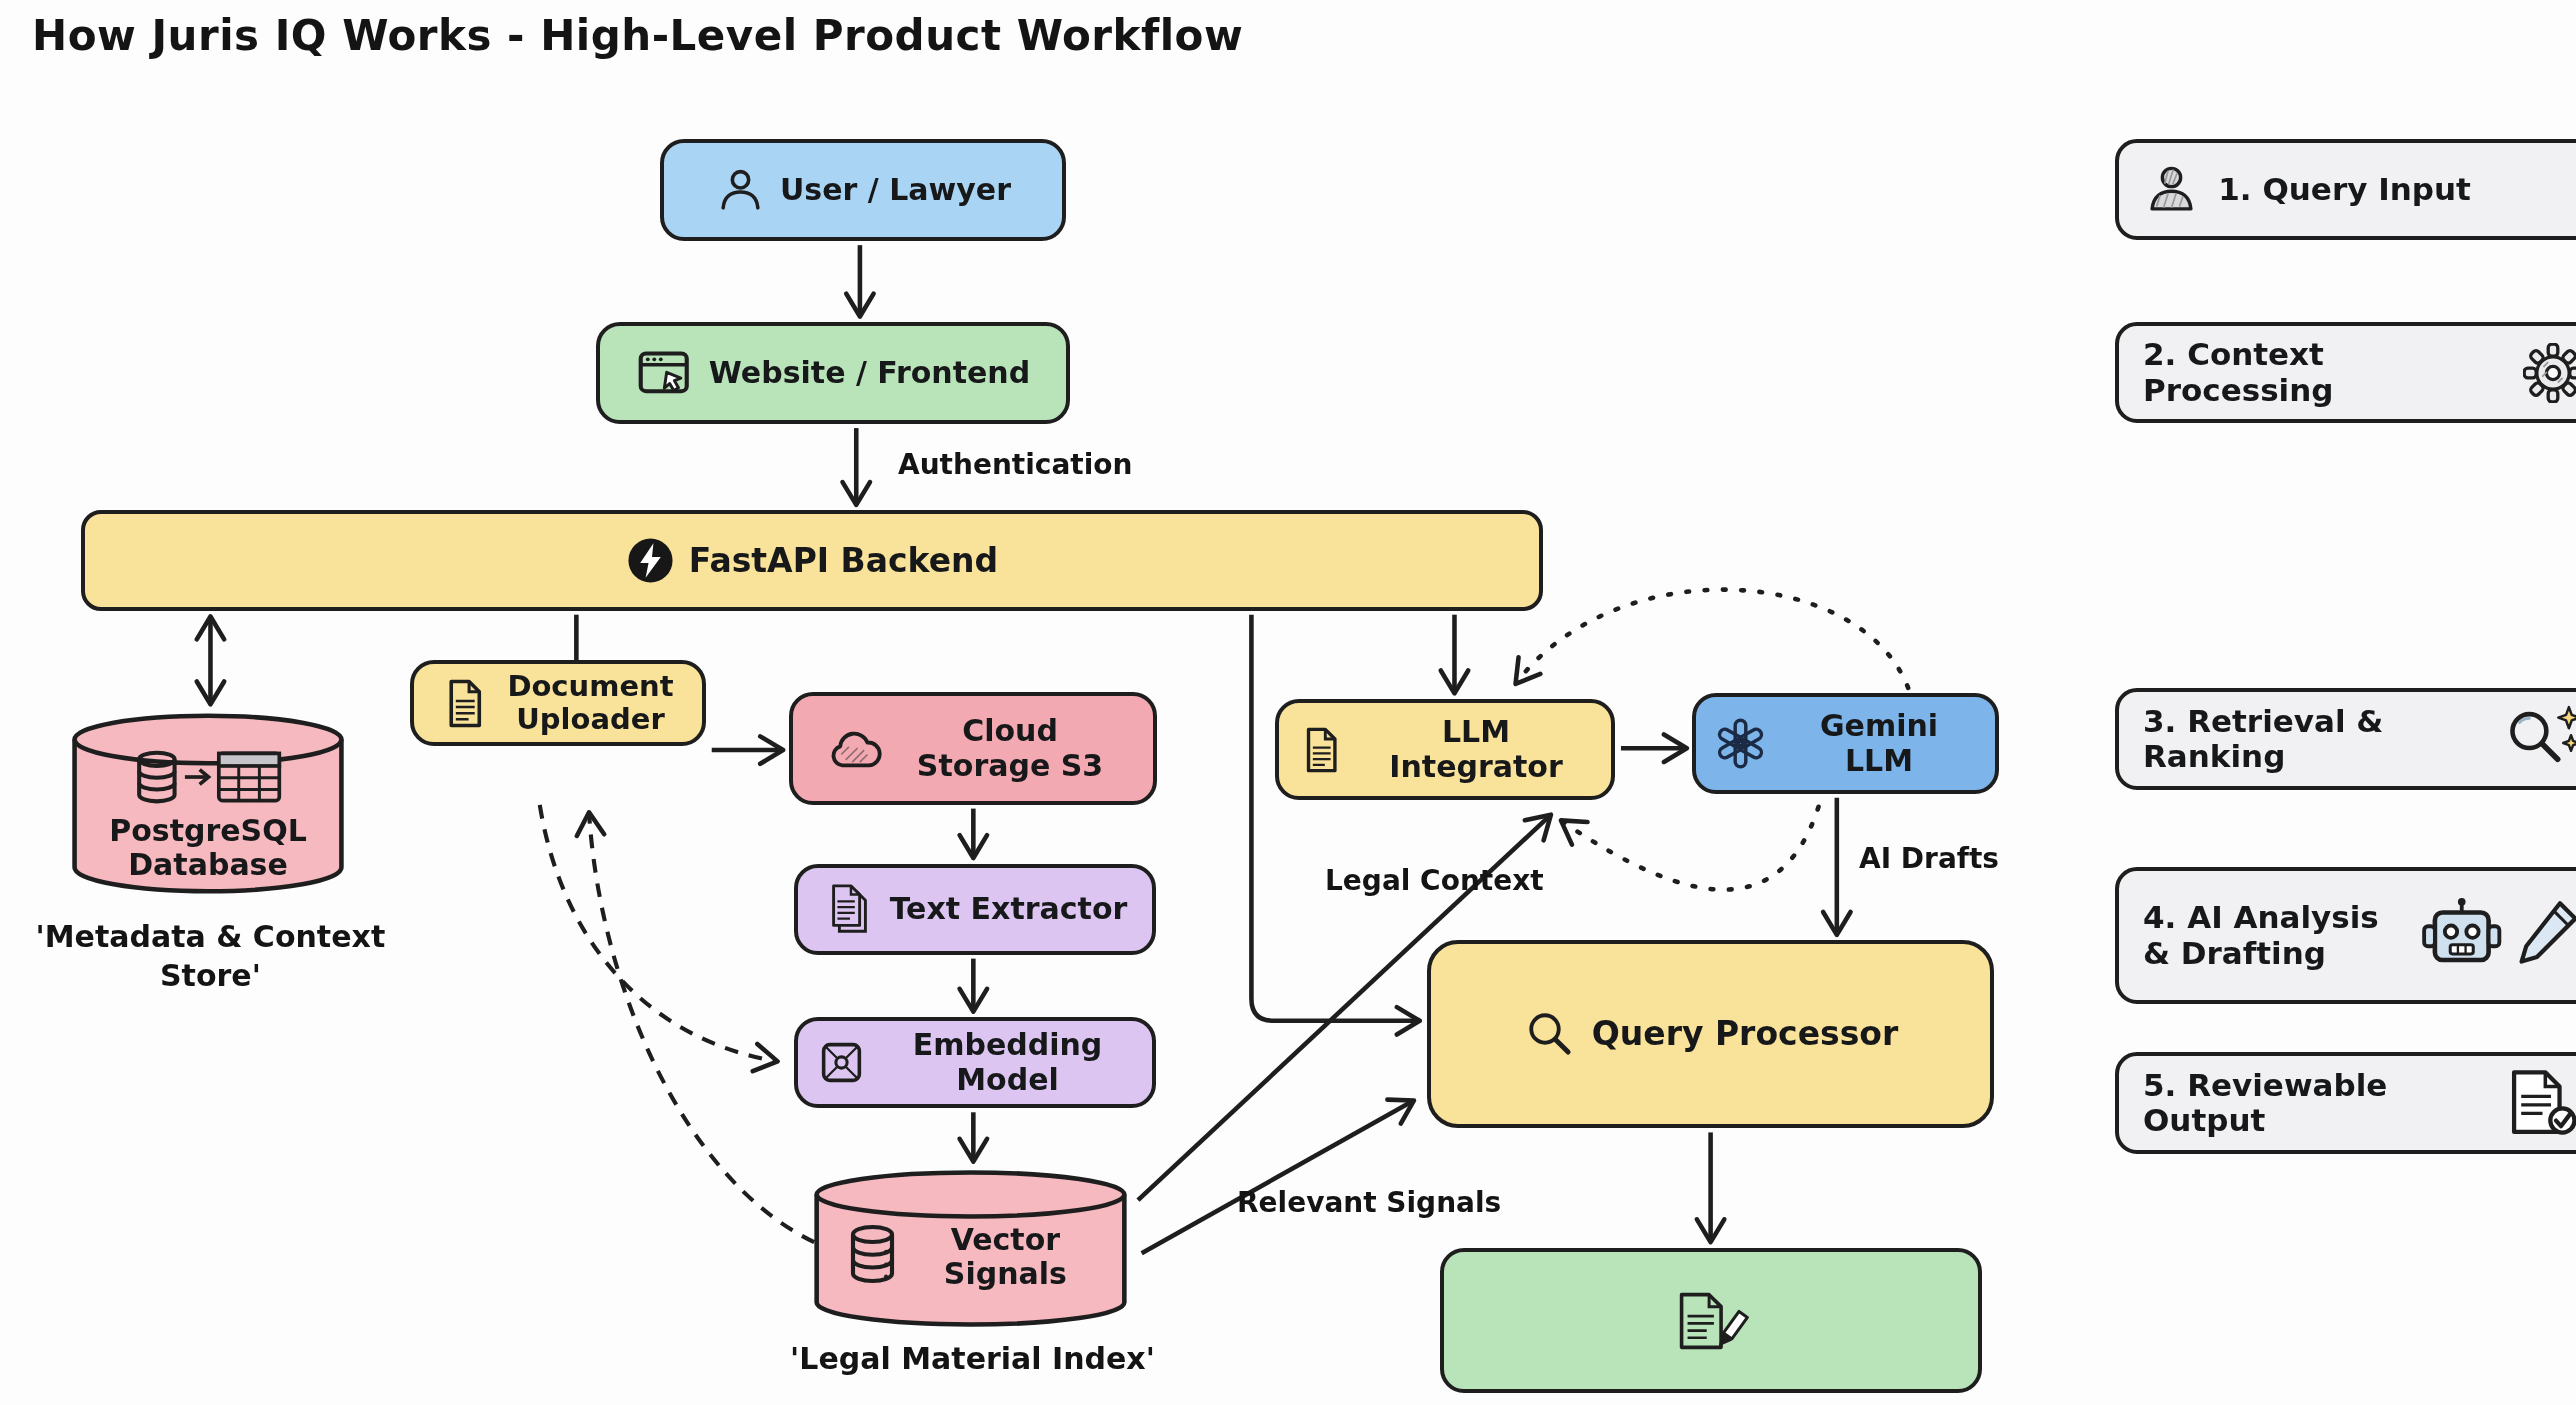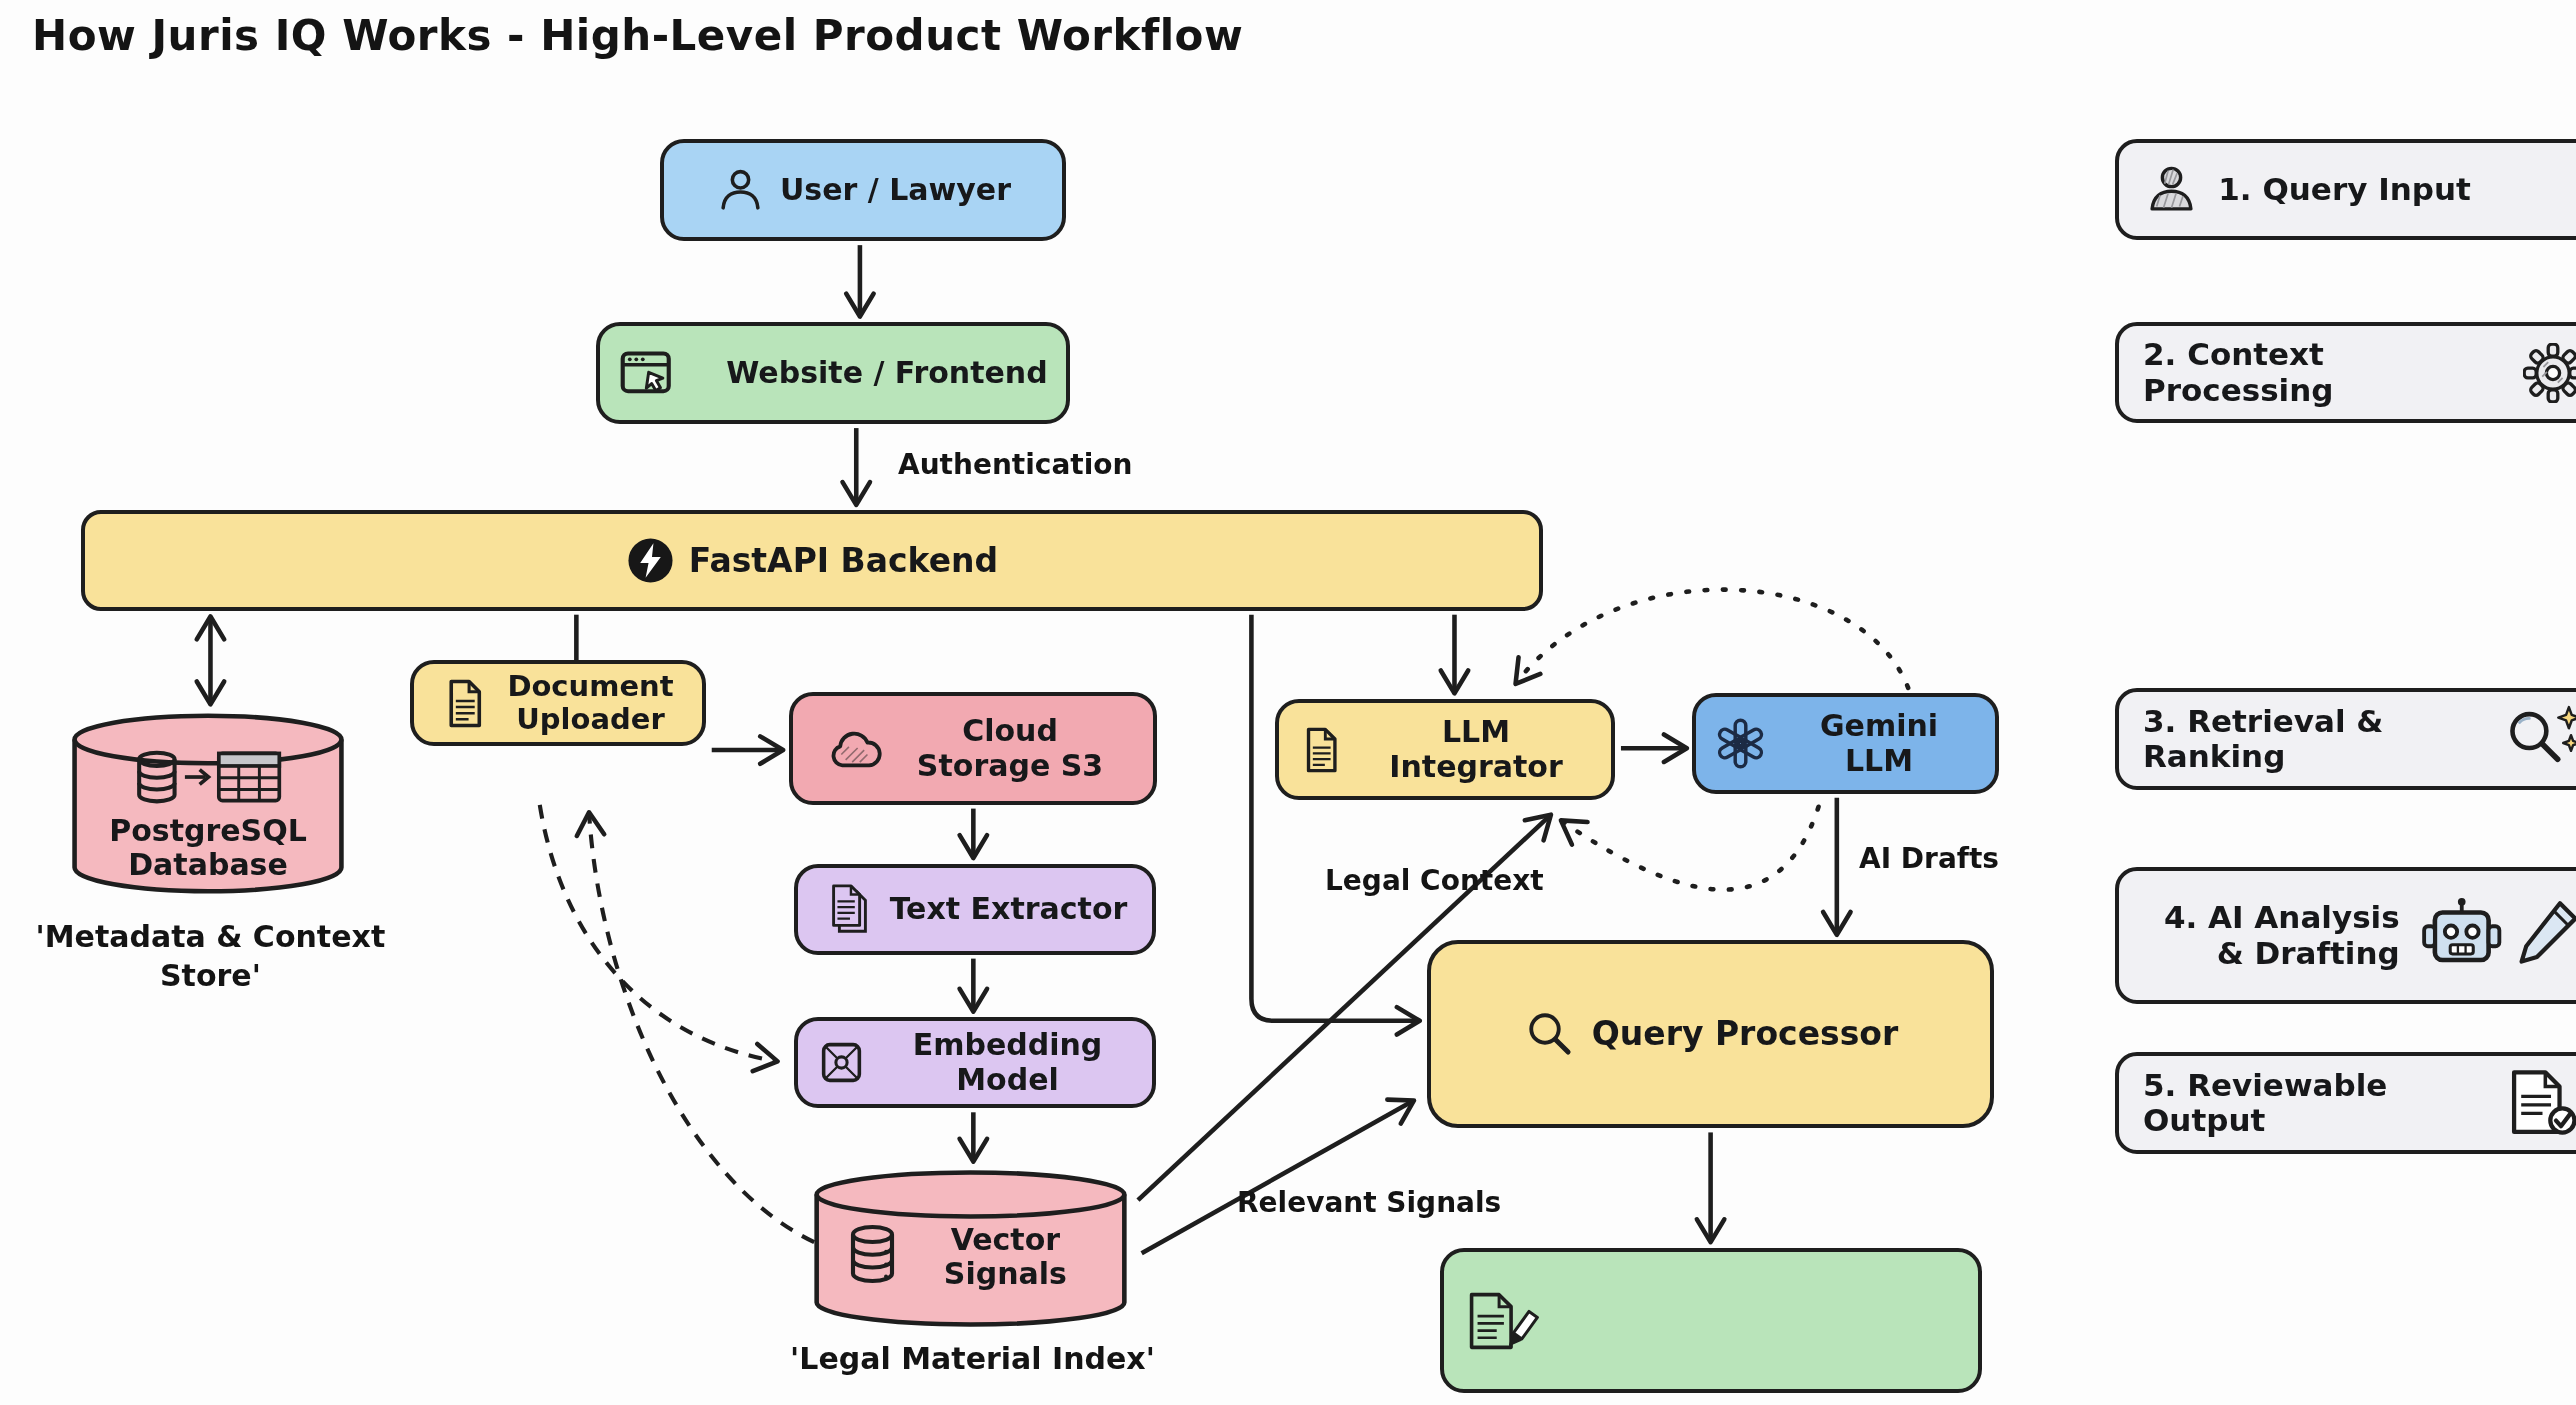--- a/index.html
+++ b/index.html
@@ -16,37 +16,37 @@
   .dash{stroke-dasharray:15 12;stroke-width:4.5;}
   .node{
     position:absolute;box-sizing:border-box;
     border:4.6px solid var(--c-ink,#1e1e1e);border-radius:24px;
     display:flex;align-items:center;justify-content:center;gap:14px;padding:5.5px 18.3px;
   }
   .lbl{font-size:30px;font-weight:600;text-align:center;line-height:1.14;}
   .big{font-size:33px;}
   .blue{background:var(--c-blue_light,#a9d4f4);}
   .bluebox{background:var(--c-blue,#7db4ea);}
-  .green{background:var(--c-green,#b9e4ba);justify-content:space-between;}
+  .green{background:var(--c-green,#b9e4ba);}
   .yellow{background:var(--c-yellow,#f9e29a);}
   .pinkd{background:var(--c-pink_deep,#f2a9b1);}
   .purple{background:var(--c-purple,#dcc6f1);}
   .cyl{position:absolute;}
   .cyl>svg.bg{position:absolute;left:0;top:0;}
   .cylc{position:absolute;left:0;top:0;right:0;bottom:0;display:flex;flex-direction:column;align-items:center;justify-content:center;gap:5.5px;}
   .cylrow{display:flex;align-items:center;gap:12.8px;}
   .caption{position:absolute;font-size:30px;font-weight:700;text-align:center;line-height:1.3;color:#141414;}
   .elabel{position:absolute;font-size:28px;font-weight:600;white-space:nowrap;color:#141414;}
   .legend{
     position:absolute;left:2067px;width:496px;box-sizing:border-box;
     background:var(--c-legend_bg,#f1f1f4);border:4.6px solid var(--c-ink,#1e1e1e);border-radius:22px;
     display:flex;align-items:center;gap:18.3px;padding:9.1px 24px;margin-left:48px;
   }
   .legend .lbl{font-size:31px;text-align:left;}
-  .legend .center{text-align:right;}
+  .legend .center{text-align:left;}
   .grow{flex:1;}
   .ic{display:block;flex:0 0 auto;}
 </style>
 </head>
 <body>
 
 <div class="canvas">
 
   <div class="title">How Juris IQ Works - High-Level Product Workflow</div>
 

